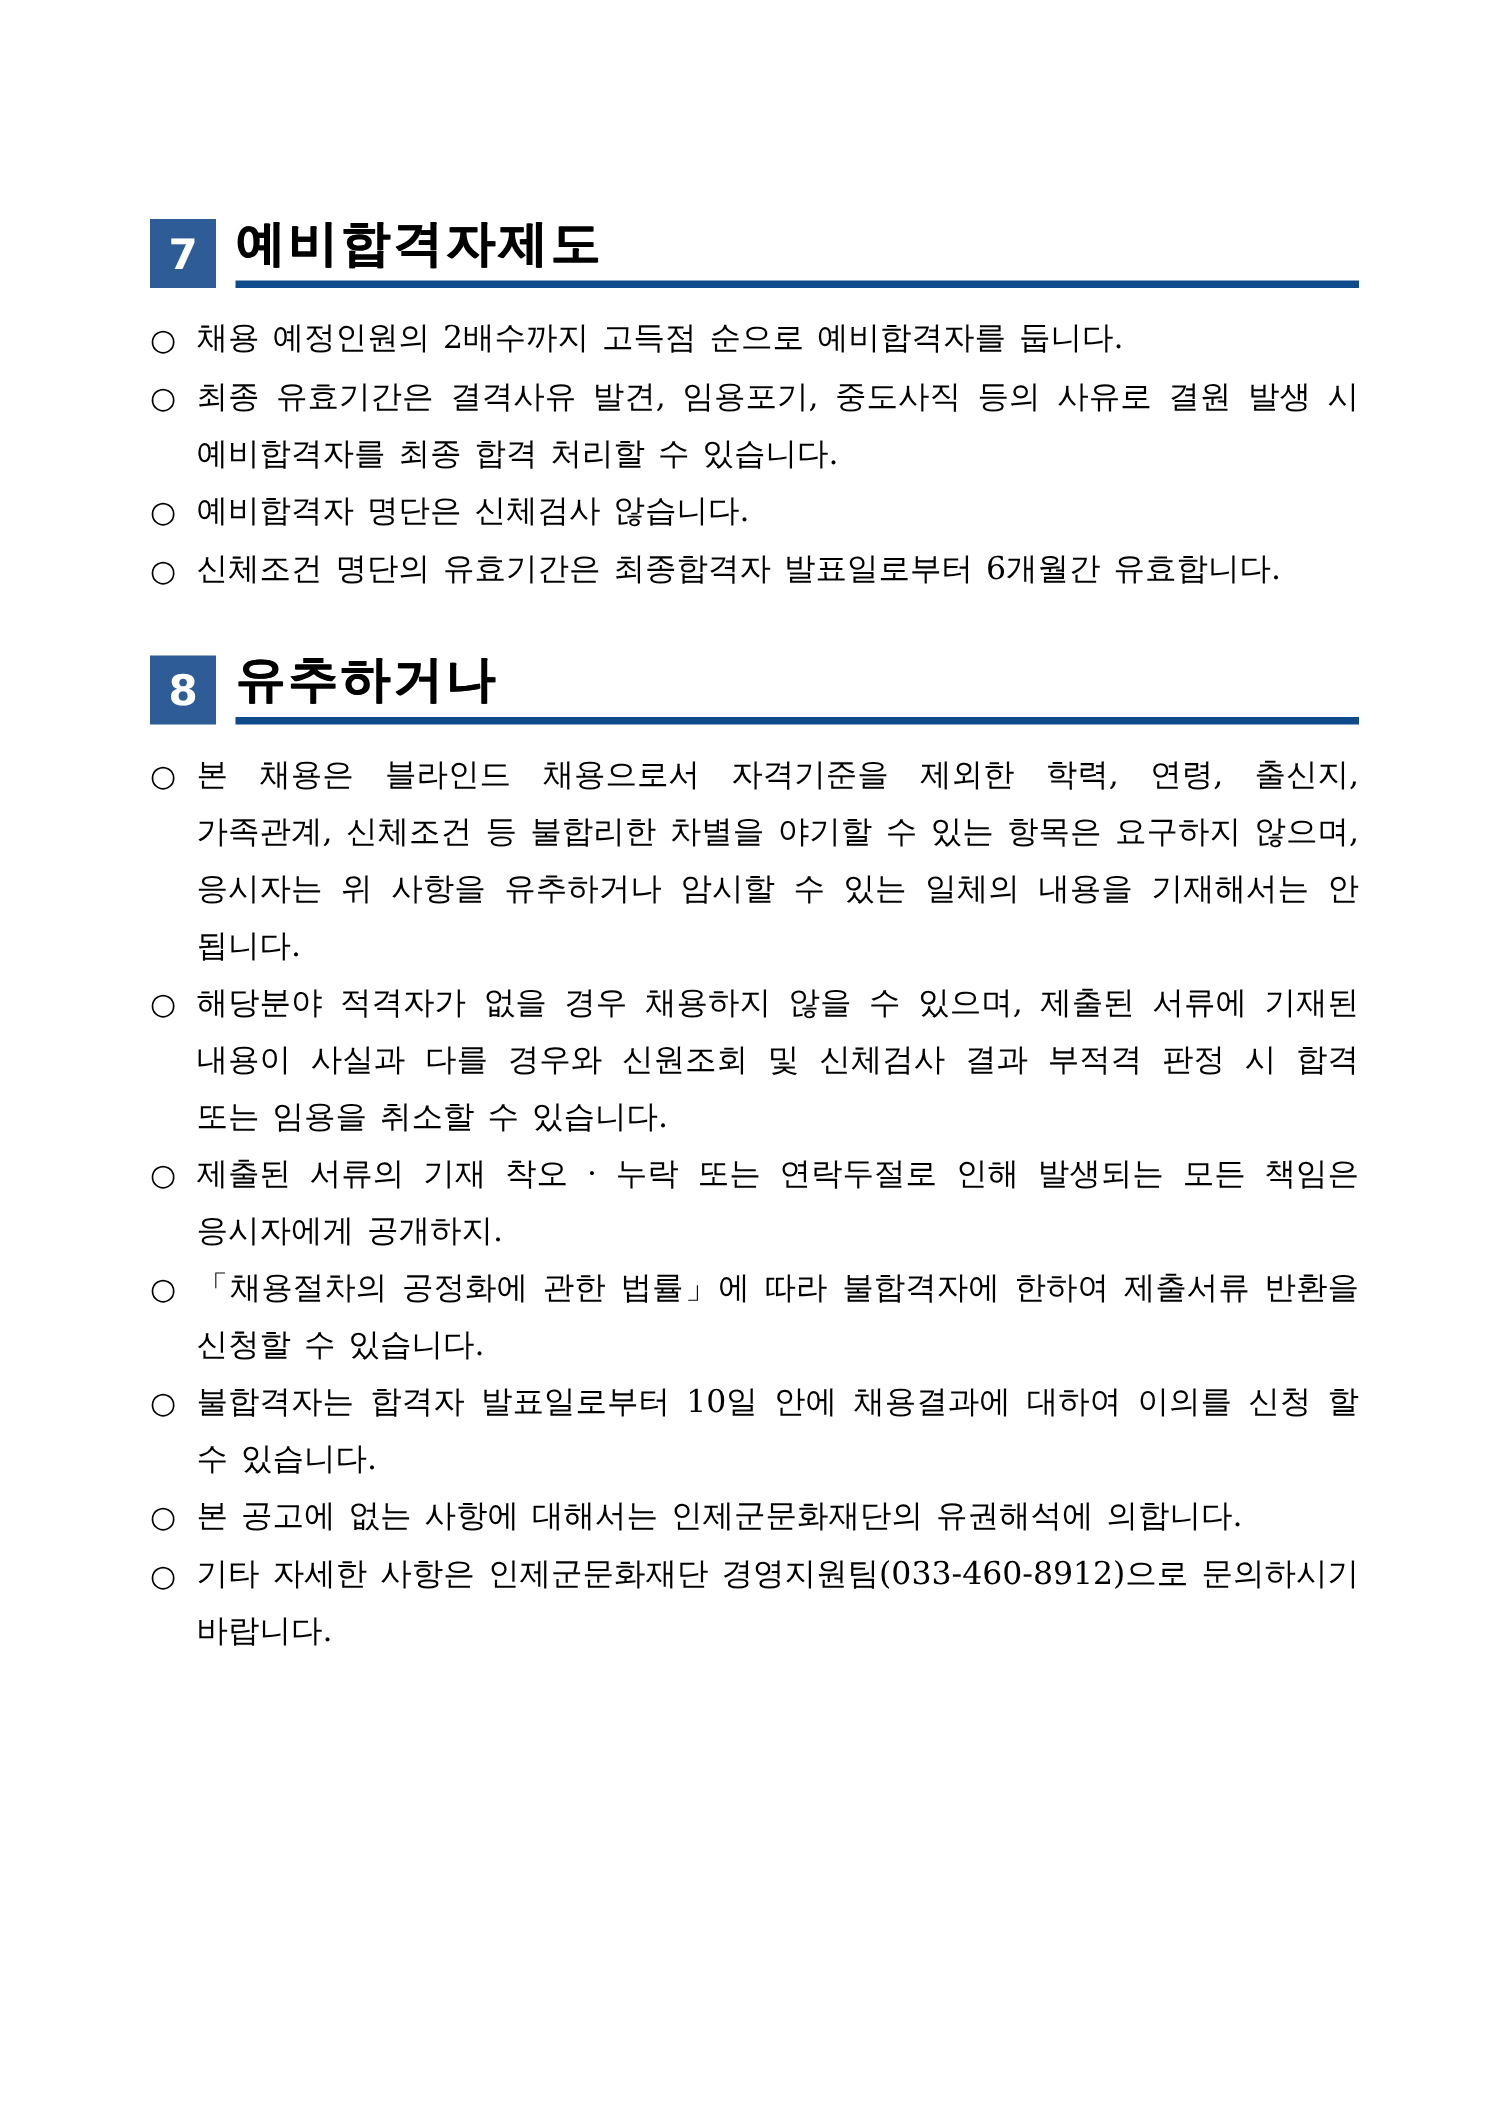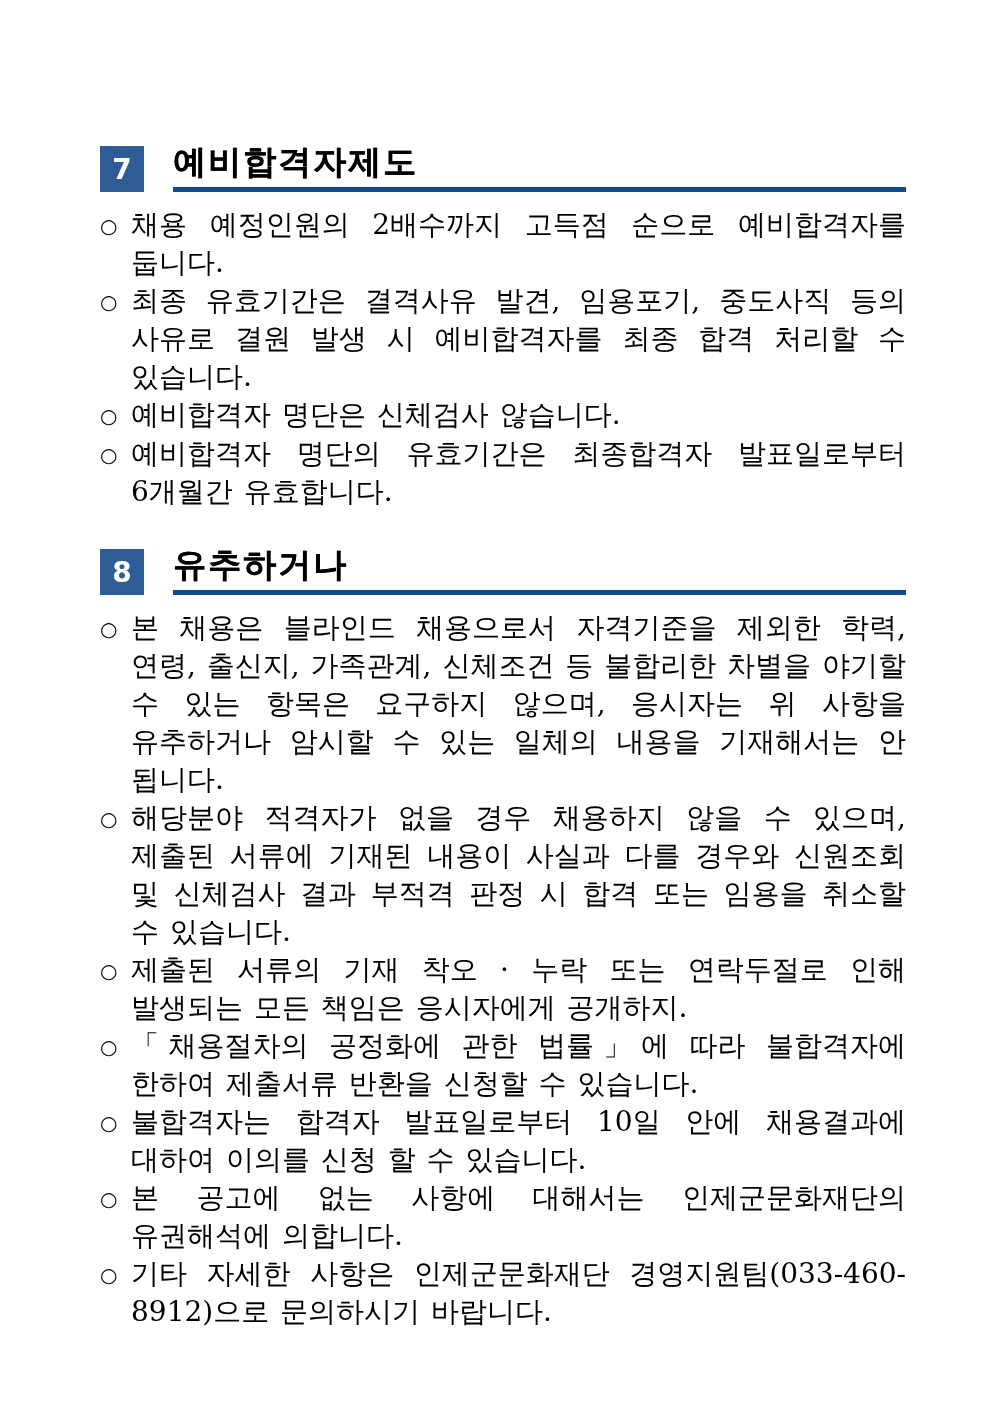--- a/index.html
+++ b/index.html
@@ -36,21 +36,21 @@
     font-family: "DejaVu Sans", "Liberation Sans", sans-serif;
     font-size: 28px;
     font-weight: bold;
     display: flex;
     align-items: center;
     justify-content: center;
     flex: 0 0 auto;
   }
   .sec-title-wrap {
     flex: 1 1 auto;
-    margin-left: 29px;
+    margin-left: 13px;
     border-bottom: 5px solid #0F4A8A;
     display: flex;
     align-items: flex-start;
     padding-bottom: 1px;
   }
   .sec-title {
     font-family: "DejaVu Sans", "Liberation Sans", sans-serif;
     font-size: 33px;
     line-height: 40px;
     font-weight: 900;
@@ -71,21 +71,21 @@
   }
   .bullet-marker {
     flex: 0 0 31px;
     width: 31px;
     font-size: 20px;
     line-height: 38px;
     padding-top: 1px;
   }
   .bullet-text {
     flex: 1 1 auto;
-    font-size: 28px;
+    font-size: 21px;
     line-height: 38px;
     text-align: justify;
     word-spacing: 2px;
     word-break: keep-all;
   }
 </style>
 </head>
 <body>
 
 <div class="page">
@@ -105,21 +105,21 @@
       <li class="bullet-item">
         <span class="bullet-marker">○</span>
         <span class="bullet-text">최종 유효기간은 결격사유 발견, 임용포기, 중도사직 등의 사유로 결원 발생 시 예비합격자를 최종 합격 처리할 수 있습니다.</span>
       </li>
       <li class="bullet-item">
         <span class="bullet-marker">○</span>
         <span class="bullet-text">예비합격자 명단은 신체검사 않습니다.</span>
       </li>
       <li class="bullet-item">
         <span class="bullet-marker">○</span>
-        <span class="bullet-text">예비합격자 명단의 유효기간은 최종합격자 발표일로부터 6개월간 유효합니다.</span>
+        <span class="bullet-text">신체조건 명단의 유효기간은 최종합격자 발표일로부터 6개월간 유효합니다.</span>
       </li>
     </ul>
   </div>
 
   <div class="section">
     <div class="sec-header">
       <div class="sec-num">8</div>
       <div class="sec-title-wrap">
         <div class="sec-title">유추하거나</div>
       </div>

